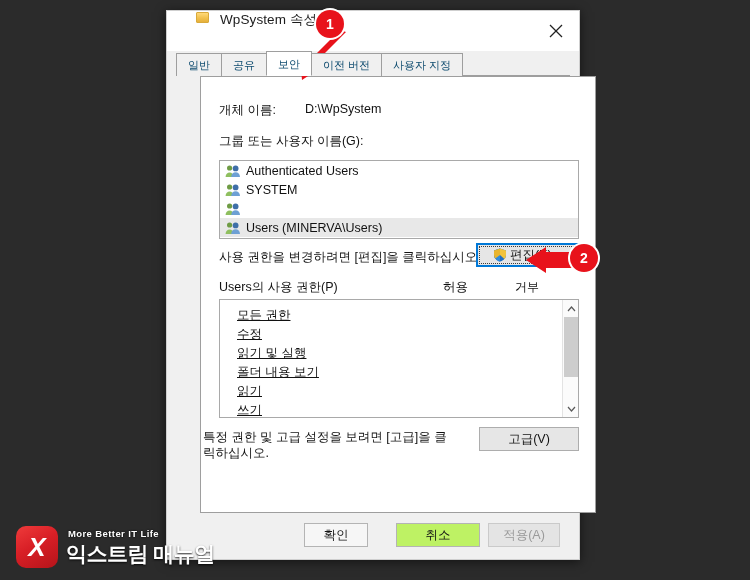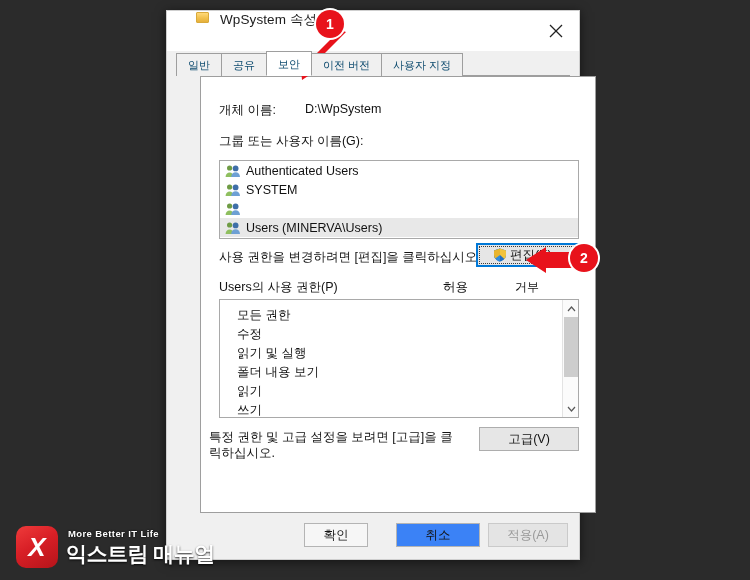--- a/index.html
+++ b/index.html
@@ -114,49 +114,49 @@
     position:absolute;left:18px;top:202px;width:360px;height:16px;
   }
   .perm-head .t-left{position:absolute;left:0;top:0;font-size:12.5px;}
   .perm-head .t-allow{position:absolute;left:224px;top:0;font-size:12.5px;}
   .perm-head .t-deny{position:absolute;left:296px;top:0;font-size:12px;}
 
   .permbox{
     position:absolute;left:18px;top:222px;width:360px;height:119px;
     background:#fff;border:1px solid #a9a9a9;box-sizing:border-box;overflow:hidden;
   }
-  .perm-list{position:absolute;left:0;top:0;right:16px;top:0;padding-top:6px;}
+  .perm-list{position:absolute;left:0;top:0;right:16px;top:0;padding-top:6px;text-decoration:underline;}
   .perm-item{height:19px;line-height:19px;padding-left:17px;font-size:12.5px;color:#111;}
 
   .vscroll{
     position:absolute;right:0;top:0;width:16px;height:100%;
     background:#fbfbfb;border-left:1px solid #e3e3e3;box-sizing:border-box;
   }
   .vs-arrow{
     width:16px;height:17px;display:flex;align-items:center;justify-content:center;
     color:#5a5a5a;font-size:9px;
   }
   .vs-track{position:absolute;left:0;top:17px;bottom:17px;width:16px;background:#fbfbfb;}
   .vs-thumb{position:absolute;left:1px;top:0;width:14px;height:72%;background:#cdcdcd;}
   .vs-arrow.bottom{position:absolute;bottom:0;left:0;}
 
   .hint-adv{
-    position:absolute;left:8px;top:352px;width:250px;font-size:12.5px;line-height:16px;color:#121212;
+    position:absolute;left:2px;top:352px;width:250px;font-size:12.5px;line-height:16px;color:#121212;
   }
   .btn-adv{
     position:absolute;left:278px;top:350px;width:100px;height:24px;
   }
 
   
   .footer{
     position:absolute;left:0;right:0;bottom:0;height:48px;
   }
   .btn-ok   {position:absolute;left:137px;top:12px;width:64px;height:24px;background:#f6f6f6;border:1px solid #b4b4b4;}
-  .btn-cancel{position:absolute;left:229px;top:12px;width:84px;height:24px;background:#3b82f6;border:1px solid #b4b4b4;}
-  .btn-apply {position:absolute;left:321px;top:12px;width:80px;height:24px;background:#e4e4e4;border:1px solid #cacaca;color:#9a9a9a;}
+  .btn-cancel{position:absolute;left:229px;top:12px;width:84px;height:24px;background:#bef264;border:1px solid #b4b4b4;}
+  .btn-apply {position:absolute;left:321px;top:12px;width:72px;height:24px;background:#e4e4e4;border:1px solid #cacaca;color:#9a9a9a;}
 
   
   .badge{
     position:absolute;border-radius:50%;background:#e8121b;color:#fff;
     display:flex;align-items:center;justify-content:center;
     font-size:14px;font-weight:bold;
     box-shadow:0 0 0 2px #ffffff;
     font-family:"Liberation Sans","DejaVu Sans",sans-serif;
   }
   #badge1{left:316px;top:10px;width:28px;height:28px;}

